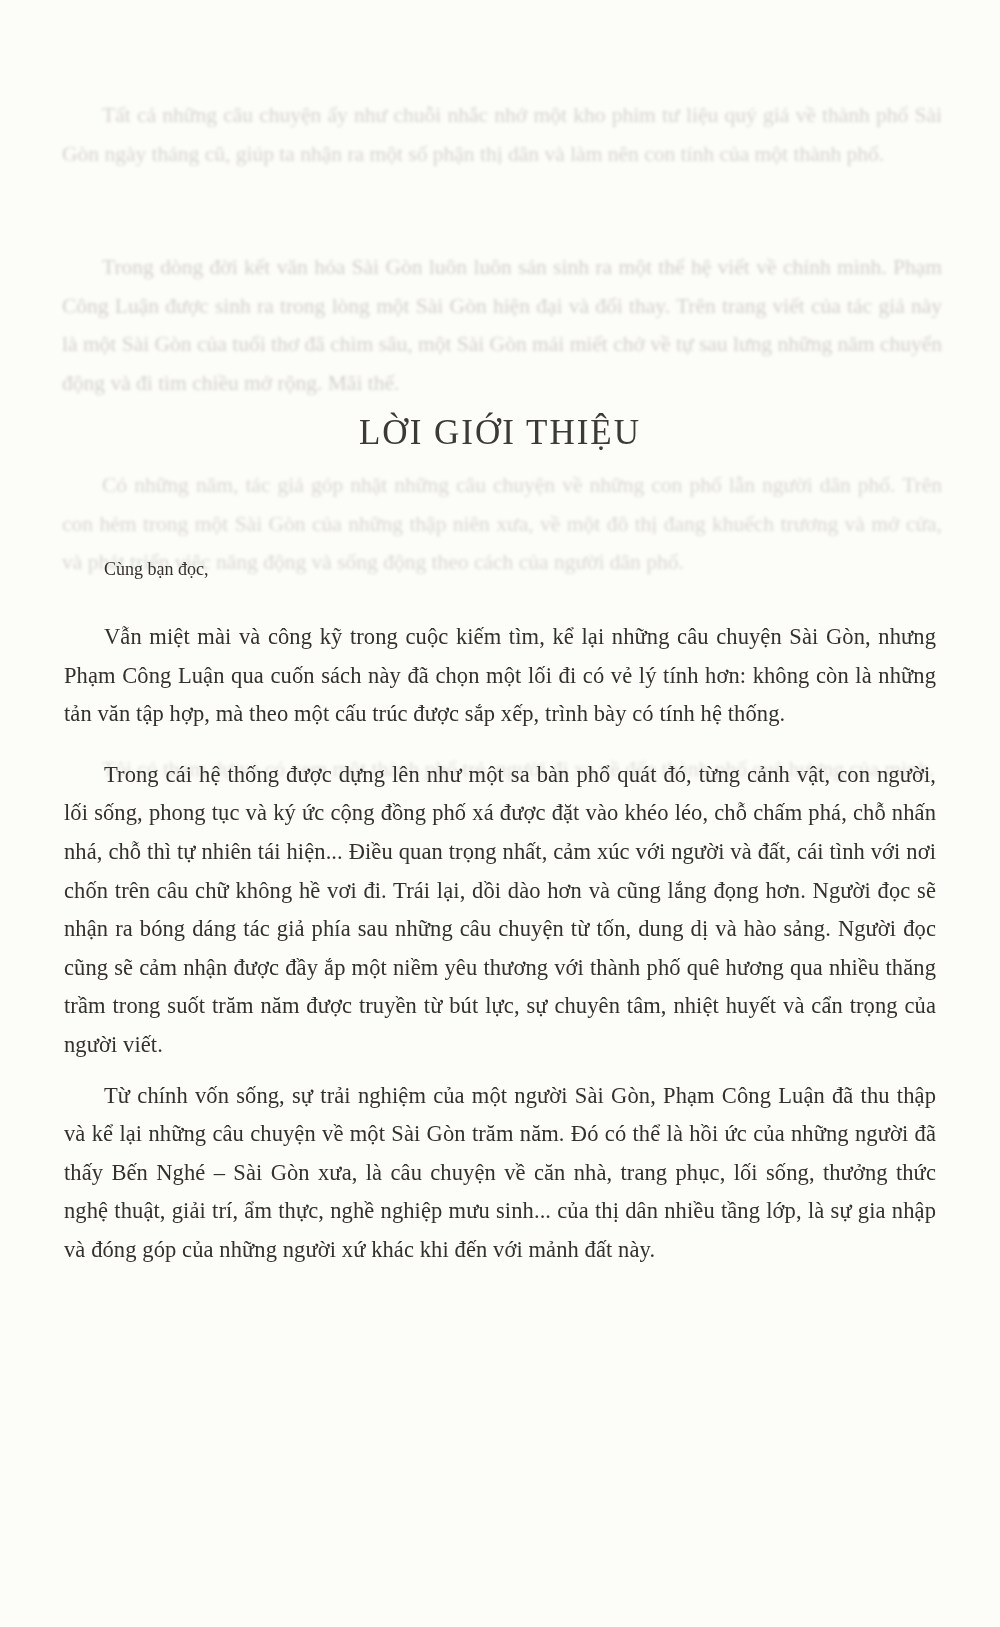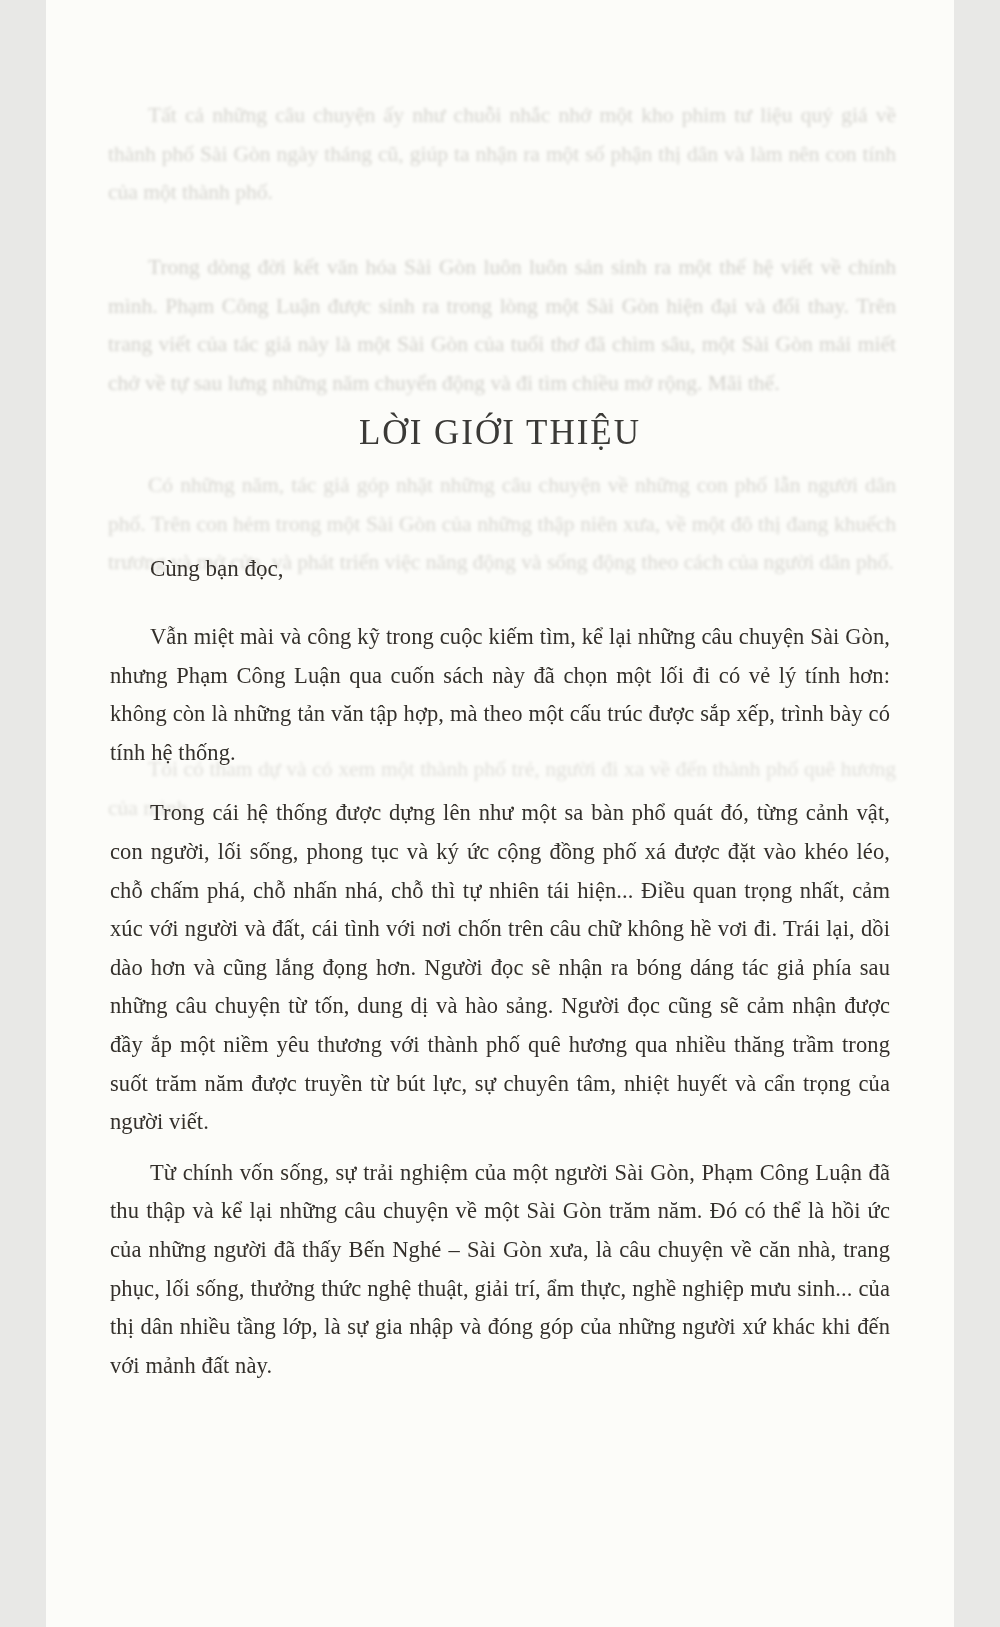--- a/index.html
+++ b/index.html
@@ -2,21 +2,21 @@
 <html><head>
 <meta charset="utf-8">
 <style>
   html, body {
     margin: 0;
     padding: 0;
     background: #e8e8e6;
   }
   .page {
     position: relative;
-    width: 908px;
+    width: 1000px;
     height: 1627px;
     margin: 0 auto;
     background: #fcfcf9;
     overflow: hidden;
     font-family: "Liberation Serif", "DejaVu Serif", serif;
     color: #34302b;
   }
 
   
   .ghost {
@@ -50,21 +50,21 @@
     text-align: center;
     font-size: 35px;
     font-weight: 400;
     letter-spacing: 2px;
     color: #3b3a37;
     line-height: 42px;
   }
   .salutation {
     margin: 96px 0 0 0;
     text-indent: 40px;
-    font-size: 23px;
+    font-size: 18px;
     line-height: 38px;
   }
   .body-par {
     margin: 22px 0 0 0;
     font-size: 22.5px;
     line-height: 38.6px;
     text-align: justify;
     text-indent: 40px;
     letter-spacing: 0.1px;
     font-family: Liberation Serif, serif;

